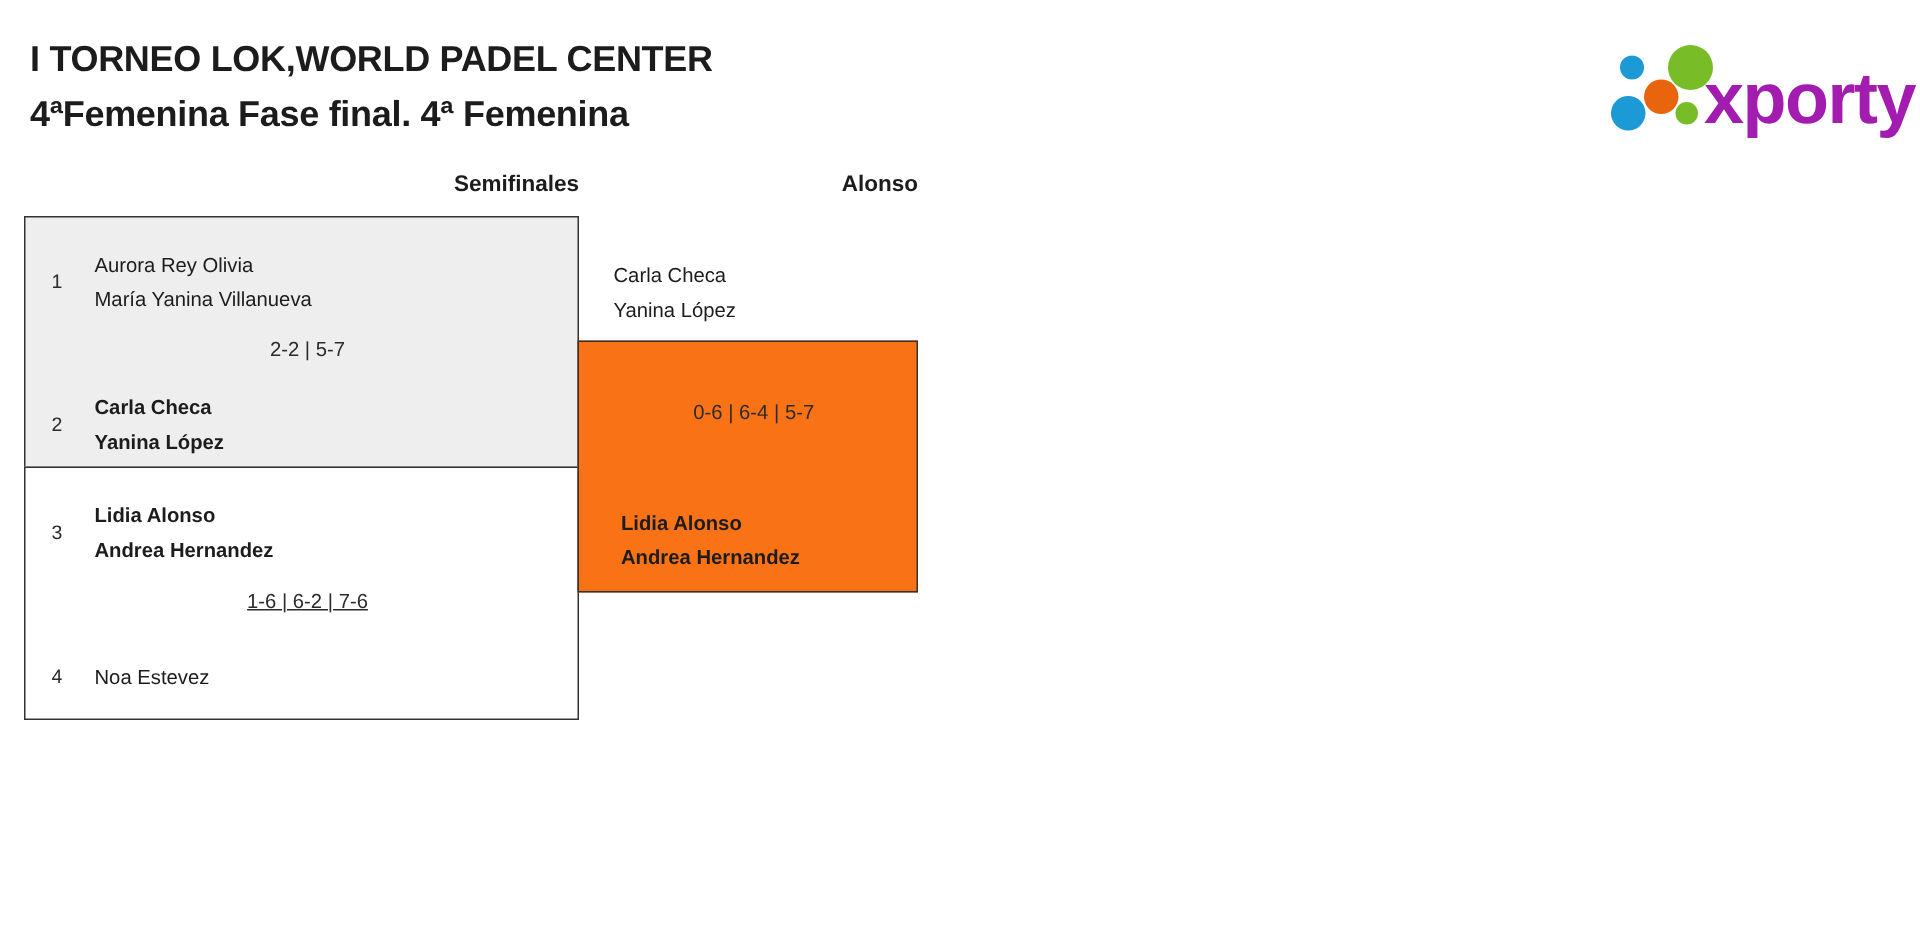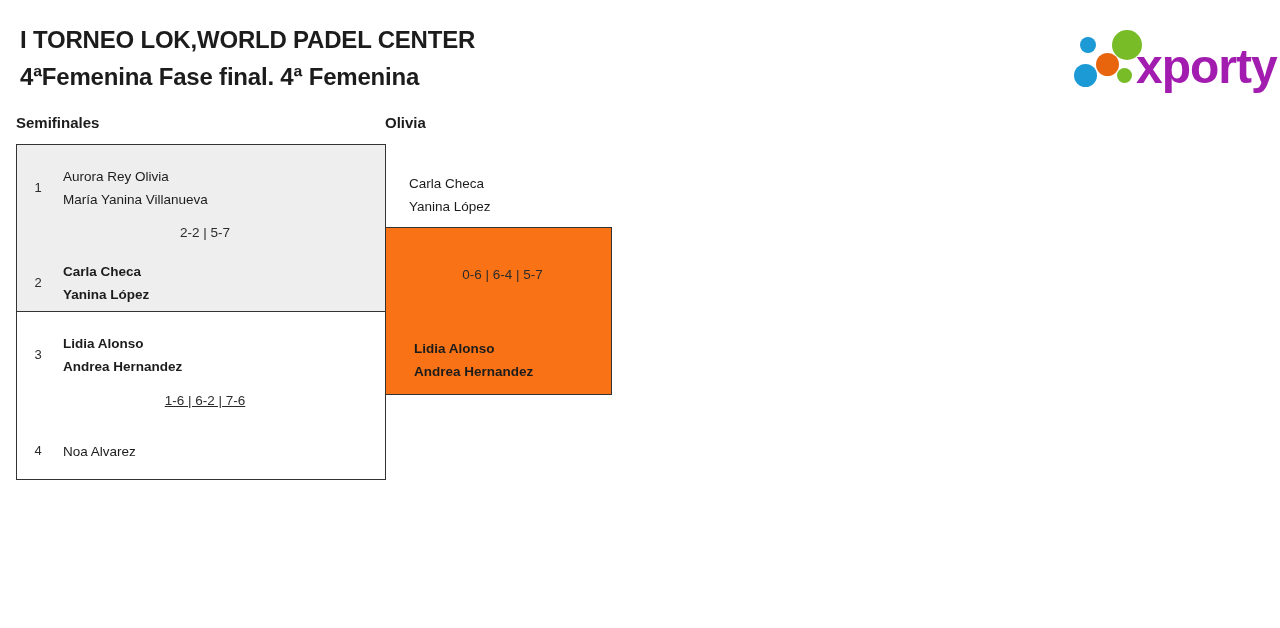--- a/index.html
+++ b/index.html
@@ -66,21 +66,21 @@
     letter-spacing: -1px;
   }
 
   
   .round-header {
     position: absolute;
     font-size: 15px;
     line-height: 20px;
     font-weight: 600;
     color: #1c1c1c;
-    text-align: left;
+    text-align: right;
   }
   #round-header-0 { left: 0px;   top: 97px; width: 370px; }
   #round-header-1 { left: 369px; top: 97px; width: 227px; }
 
   
   .match-box {
     position: absolute;
     border: 1px solid #333333;
   }
   #match-sf-1 {
@@ -178,21 +178,21 @@
       <span class="dot" id="dot-blue-small"></span>
       <span class="dot" id="dot-green-large"></span>
       <span class="dot" id="dot-orange"></span>
       <span class="dot" id="dot-blue-large"></span>
       <span class="dot" id="dot-green-small"></span>
     </div>
     <div id="logo-wordmark">xporty</div>
   </div>
 
   <div class="round-header" id="round-header-0">Semifinales</div>
-  <div class="round-header" id="round-header-1">Olivia</div>
+  <div class="round-header" id="round-header-1">Alonso</div>
 
   <div class="match-box" id="match-sf-1">
     <div class="team team-top loser">
       <span class="team-seed">1</span>
       <span class="team-names">
         <span class="pname">Aurora Rey Olivia</span>
         <span class="pname">María Yanina Villanueva</span>
       </span>
     </div>
     <div class="match-score">2-2 | 5-7</div>
@@ -210,21 +210,21 @@
       <span class="team-seed">3</span>
       <span class="team-names">
         <span class="pname">Lidia Alonso</span>
         <span class="pname">Andrea Hernandez</span>
       </span>
     </div>
     <div class="match-score">1-6 | 6-2 | 7-6</div>
     <div class="team team-bottom loser">
       <span class="team-seed">4</span>
       <span class="team-names">
-        <span class="pname">Noa Alvarez</span>
+        <span class="pname">Noa Estevez</span>
       </span>
     </div>
   </div>
 
   <div id="final-team-top" class="loser">
     <span class="team-seed"></span>
     <span class="team-names">
       <span class="pname">Carla Checa</span>
       <span class="pname">Yanina López</span>
     </span>

